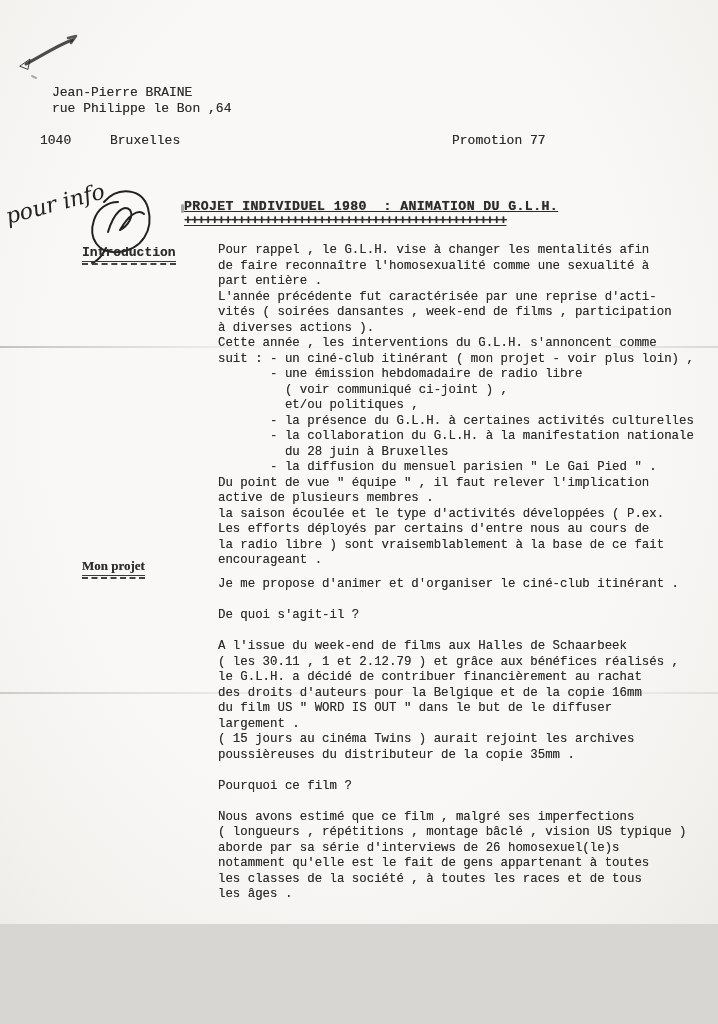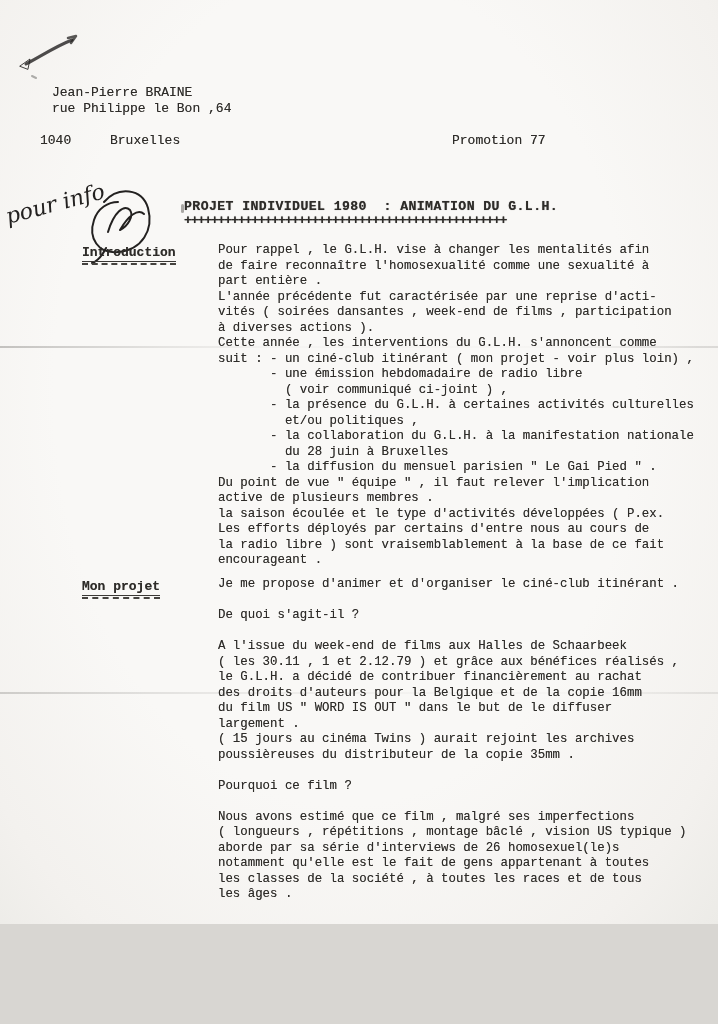--- a/index.html
+++ b/index.html
@@ -94,53 +94,53 @@
 
   <svg class="abs" style="left:0px; top:160px;" width="175" height="105" viewBox="0 0 175 105">
     <text class="hand-text" x="8" y="64" transform="rotate(-15 8 64)">pour info</text>
     <g>
       <path class="ink" d="M104,42 C118,26 142,28 148,48 C154,70 142,90 118,92 C98,94 88,78 94,60 C98,48 108,42 118,42" stroke-width="2"></path>
       <path class="ink" d="M108,72 C114,52 124,44 130,50 C134,56 128,66 120,70 C128,56 138,48 144,54" stroke-width="2"></path>
       <path class="ink" d="M106,88 C102,96 98,101 92,103" stroke-width="2"></path>
     </g>
   </svg>
 
-  <div class="abs" style="left:184px; top:199px;">
+  <div class="abs" style="left:184px; top:199px;text-decoration:underline;">
     <div class="title">PROJET INDIVIDUEL 1980  : ANIMATION DU G.L.H.</div>
     <div class="title-underline">++++++++++++++++++++++++++++++++++++++++++++++++</div>
   </div>
 
   <div class="abs" style="left:82px; top:243px;">
     <span class="section-heading">Introduction</span>
   </div>
   <div class="abs" style="left:218px; top:243px;">
       <div class="line">Pour rappel , le G.L.H. vise à changer les mentalités afin</div>
       <div class="line">de faire reconnaître l'homosexualité comme une sexualité à</div>
       <div class="line">part entière .</div>
       <div class="line">L'année précédente fut caractérisée par une reprise d'acti-</div>
       <div class="line">vités ( soirées dansantes , week-end de films , participation</div>
       <div class="line">à diverses actions ).</div>
       <div class="line">Cette année , les interventions du G.L.H. s'annoncent comme</div>
       <div class="line">suit : - un ciné-club itinérant ( mon projet - voir plus loin) ,</div>
       <div class="line">       - une émission hebdomadaire de radio libre</div>
       <div class="line">         ( voir communiqué ci-joint ) ,</div>
+      <div class="line">         et/ou politiques ,</div>
       <div class="line">       - la présence du G.L.H. à certaines activités culturelles</div>
-      <div class="line">         et/ou politiques ,</div>
       <div class="line">       - la collaboration du G.L.H. à la manifestation nationale</div>
       <div class="line">         du 28 juin à Bruxelles</div>
       <div class="line">       - la diffusion du mensuel parisien " Le Gai Pied " .</div>
       <div class="line">Du point de vue " équipe " , il faut relever l'implication</div>
       <div class="line">active de plusieurs membres .</div>
       <div class="line">la saison écoulée et le type d'activités développées ( P.ex.</div>
       <div class="line">Les efforts déployés par certains d'entre nous au cours de</div>
       <div class="line">la radio libre ) sont vraisemblablement à la base de ce fait</div>
       <div class="line">encourageant .</div>
     </div>
 
-  <div class="abs" style="left:82px; top:577px;">
+  <div class="abs" style="left:82px; top:556px;font-family:Liberation Serif, serif;">
     <span class="section-heading">Mon projet</span>
   </div>
   <div class="abs" style="left:218px; top:577px;">
       <div class="line">Je me propose d'animer et d'organiser le ciné-club itinérant .</div>
       <div class="line"></div>
       <div class="line">De quoi s'agit-il ?</div>
       <div class="line"></div>
       <div class="line">A l'issue du week-end de films aux Halles de Schaarbeek</div>
       <div class="line">( les 30.11 , 1 et 2.12.79 ) et grâce aux bénéfices réalisés ,</div>
       <div class="line">le G.L.H. a décidé de contribuer financièrement au rachat</div>

